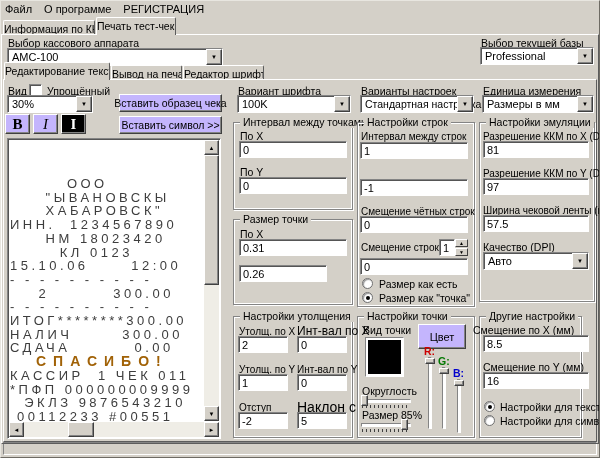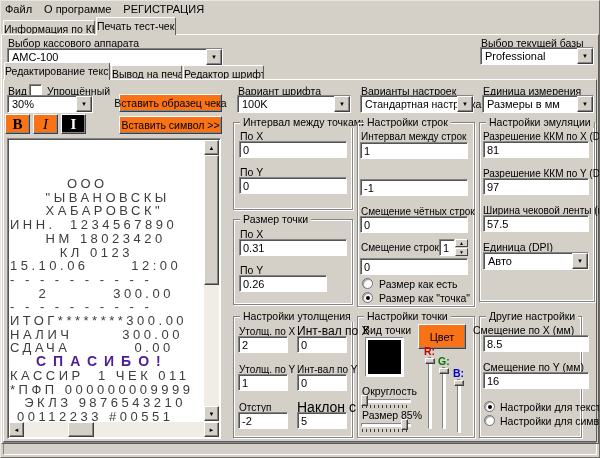--- a/index.html
+++ b/index.html
@@ -8,39 +8,39 @@
        font-family:"Liberation Sans",sans-serif;font-size:11px;color:#000;
        border-top:1px solid #e8e6e0;border-left:1px solid #e8e6e0;border-right:1px solid #6e6b64;border-bottom:1px solid #6e6b64}
   .abs{position:absolute}
   .lbl{position:absolute;white-space:nowrap;font-size:10.5px;line-height:11px}
   .menu-item{padding:2px 8px 3px 4px;font-size:11px;cursor:default}
   .panel{position:absolute;border:1px solid;border-color:#fff #5c5c5c #5c5c5c #fff;background:transparent}
   .tab{position:absolute;background:#d4d0c8;border:1px solid #5c5c5c;border-bottom:none;border-top-color:#fff;border-left-color:#fff;
        border-radius:2px 2px 0 0;font-size:11px;padding-top:2px;text-align:center;white-space:nowrap;overflow:hidden}
   .field{position:absolute;background:#fff;border:1px solid;border-color:#848484 #fff #fff #848484;
          box-shadow:inset 1px 1px 0 #555;font-size:11px;padding:2px 3px 0;height:17px;white-space:pre;overflow:hidden}
-  .btn{position:absolute;background:#f97316;border:1px solid;border-color:#fff #404040 #404040 #fff;
+  .btn{position:absolute;background:#c4b5fd;border:1px solid;border-color:#fff #404040 #404040 #fff;
        box-shadow:inset -1px -1px 0 #848484;display:flex;align-items:center;justify-content:center;
        font-size:11px;white-space:nowrap;cursor:default}
   .combo{position:absolute;height:18px;background:#fff;border:1px solid;border-color:#848484 #fff #fff #848484;box-shadow:inset 1px 1px 0 #555}
   .combo-text{position:absolute;left:4px;top:2px;font-size:11px;white-space:nowrap}
   .combo-btn{position:absolute;right:0;top:0;bottom:0;width:16px;background:#d4d0c8;border:1px solid;
              border-color:#fff #404040 #404040 #fff;box-shadow:inset -1px -1px 0 #848484;
              display:flex;align-items:center;justify-content:center;font-size:6px;color:#000}
   .group{position:absolute;border:1px solid #848484;box-shadow:inset 1px 1px 0 #fff,inset -1px -1px 0 #fff,1px 1px 0 #fff}
   .group-title{position:absolute;top:-6px;left:6px;background:#d4d0c8;padding:0 3px;font-size:10.5px;white-space:nowrap;line-height:11px}
   .checkbox{position:absolute;width:13px;height:13px;background:#fff;border:1px solid;border-color:#848484 #fff #fff #848484;box-shadow:inset 1px 1px 0 #555}
   .radio{position:absolute;width:11px;height:11px;border-radius:50%;background:#fff;border:1px solid #707070;box-shadow:inset 1px 1px 1px #999}
   .radio.checked::after{content:"";position:absolute;left:3px;top:3px;width:4px;height:4px;border-radius:50%;background:#000}
   .receipt-view{position:absolute;left:6px;top:137px;width:214px;height:301px;background:#fff;
                 border:1px solid;border-color:#848484 #fff #fff #848484;box-shadow:inset 1px 1px 0 #555}
   .receipt-text{position:absolute;left:2px;top:2px;right:17px;bottom:17px;overflow:hidden;padding-top:36px;
                 font-family:Liberation Sans, sans-serif;font-size:13px;line-height:13.7px;letter-spacing:3.5px;color:#3d3d3d}
   .receipt-text div{white-space:pre;overflow:hidden}
-  .receipt-text div.thanks{font-weight:bold;font-size:14px;letter-spacing:7px;color:#4c1d95;padding-left:26px}
+  .receipt-text div.thanks{font-weight:bold;font-size:14px;letter-spacing:7px;color:#a16207;padding-left:26px}
   .scroll-btn{position:absolute;width:15px;height:15px;background:#d4d0c8;border:1px solid;border-color:#fff #404040 #404040 #fff;
               box-shadow:inset -1px -1px 0 #848484;display:flex;align-items:center;justify-content:center;font-size:6px}
   .scroll-track{position:absolute;background:#efede6}
   .scroll-thumb{position:absolute;background:#d4d0c8;border:1px solid;border-color:#fff #404040 #404040 #fff;box-shadow:inset -1px -1px 0 #848484}
   .spin-btn{position:absolute;width:13px;height:8px;background:#d4d0c8;border:1px solid;border-color:#fff #404040 #404040 #fff;
             display:flex;align-items:center;justify-content:center;font-size:5px}
   .vtrack{position:absolute;width:4px;background:#fff;border:1px solid;border-color:#848484 #fff #fff #848484}
   .vthumb{position:absolute;width:10px;height:6px;background:#d4d0c8;border:1px solid;border-color:#fff #404040 #404040 #fff;box-shadow:inset -1px -1px 0 #848484}
   .htrack{position:absolute;height:4px;background:#fff;border:1px solid;border-color:#848484 #fff #fff #848484}
   .hthumb{position:absolute;width:7px;height:11px;background:#d4d0c8;border:1px solid;border-color:#fff #404040 #404040 #fff;box-shadow:inset -1px -1px 0 #848484}
@@ -144,21 +144,21 @@
   <div class="field" style="left:238px;top:140px;width:108px;z-index:3">0</div>
   <div class="lbl" style="left:239px;top:166px;z-index:3">По Y</div>
   <div class="field" style="left:238px;top:176px;width:108px;z-index:3">0</div>
 
   <div class="group" style="left:232px;top:218px;width:120px;height:86px;z-index:2">
     <div class="group-title">Размер точки</div>
   </div>
   <div class="lbl" style="left:239px;top:228px;z-index:3">По X</div>
   <div class="field" style="left:238px;top:238px;width:108px;z-index:3">0.31</div>
   <div class="lbl" style="left:239px;top:264px;z-index:3">По Y</div>
-  <div class="field" style="left:238px;top:274px;width:88px;z-index:3">0.26</div>
+  <div class="field" style="left:238px;top:264px;width:88px;z-index:3">0.26</div>
 
   <div class="group" style="left:232px;top:315px;width:120px;height:122px;z-index:2">
     <div class="group-title">Настройки утолщения</div>
   </div>
   <div class="lbl" style="left:238px;top:325px;font-size:10px;z-index:3">Утолщ. по X</div>
   <div class="lbl" style="left:296px;top:325px;font-size:12px;z-index:3">Инт-вал по X</div>
   <div class="field" style="left:237px;top:335px;width:50px;z-index:3">2</div>
   <div class="field" style="left:296px;top:335px;width:50px;z-index:3">0</div>
   <div class="lbl" style="left:238px;top:363px;font-size:10px;z-index:3">Утолщ. по Y</div>
   <div class="lbl" style="left:296px;top:363px;font-size:10px;z-index:3">Инт-вал по Y</div>
@@ -227,21 +227,21 @@
 
   <div class="group" style="left:478px;top:121px;width:116px;height:180px;z-index:2">
     <div class="group-title">Настройки эмуляции</div>
   </div>
   <div class="lbl" style="left:482px;top:130px;font-size:10px;z-index:3">Разрешение ККМ по X (DPI)</div>
   <div class="field" style="left:482px;top:140px;width:106px;z-index:3">81</div>
   <div class="lbl" style="left:482px;top:167px;font-size:10px;z-index:3">Разрешение ККМ по Y (DPI)</div>
   <div class="field" style="left:482px;top:177px;width:106px;z-index:3">97</div>
   <div class="lbl" style="left:482px;top:204px;font-size:10px;z-index:3">Ширина чековой ленты (мм)</div>
   <div class="field" style="left:482px;top:214px;width:106px;z-index:3">57.5</div>
-  <div class="lbl" style="left:482px;top:241px;z-index:3">Единица (DPI)</div>
+  <div class="lbl" style="left:482px;top:241px;z-index:3">Качество (DPI)</div>
   <div class="combo" style="left:482px;top:251px;width:106px;z-index:3">
     <span class="combo-text">Авто</span>
     <span class="combo-btn">▼</span>
   </div>
 
   <div class="group" style="left:478px;top:315px;width:103px;height:122px;z-index:2">
     <div class="group-title">Другие настройки</div>
   </div>
   <div class="lbl" style="left:472px;top:324px;z-index:3">Смещение по X (мм)</div>
   <div class="field" style="left:482px;top:334px;width:106px;z-index:3">8.5</div>

